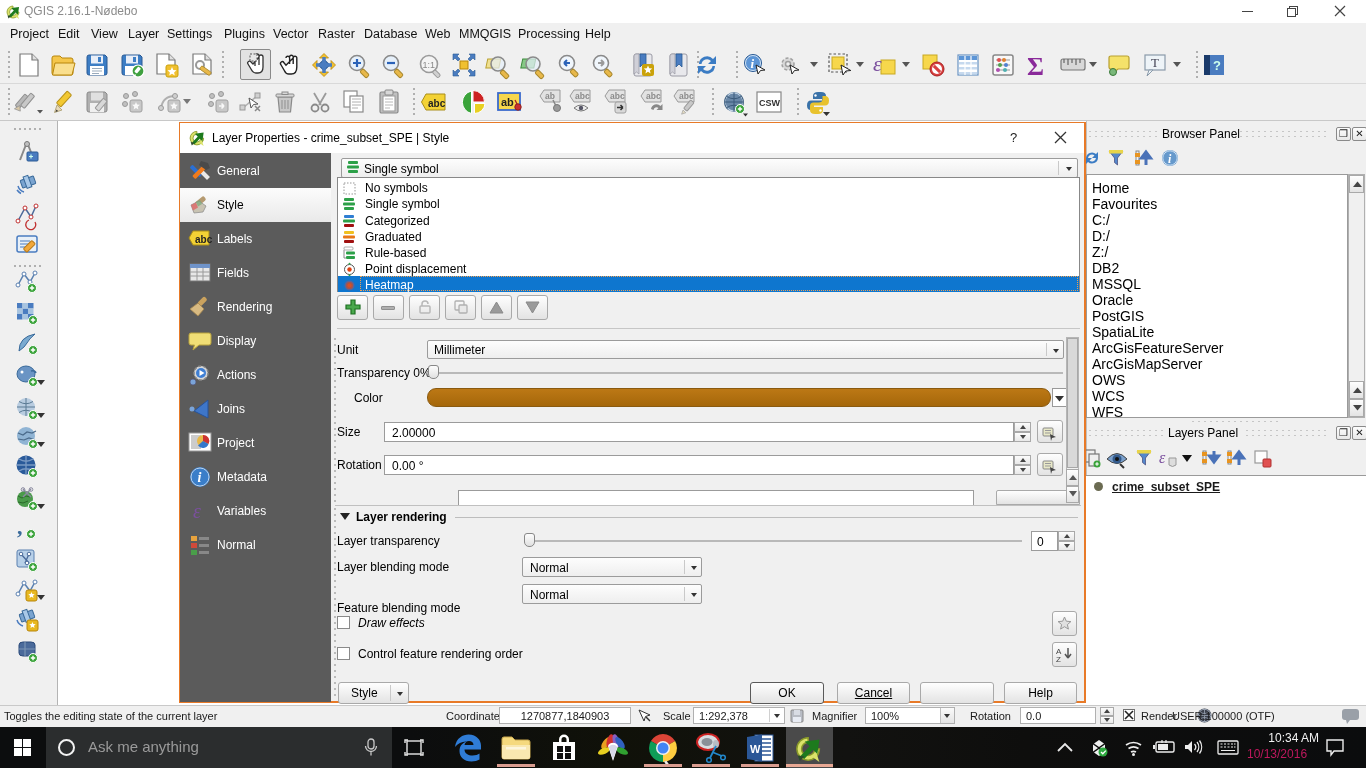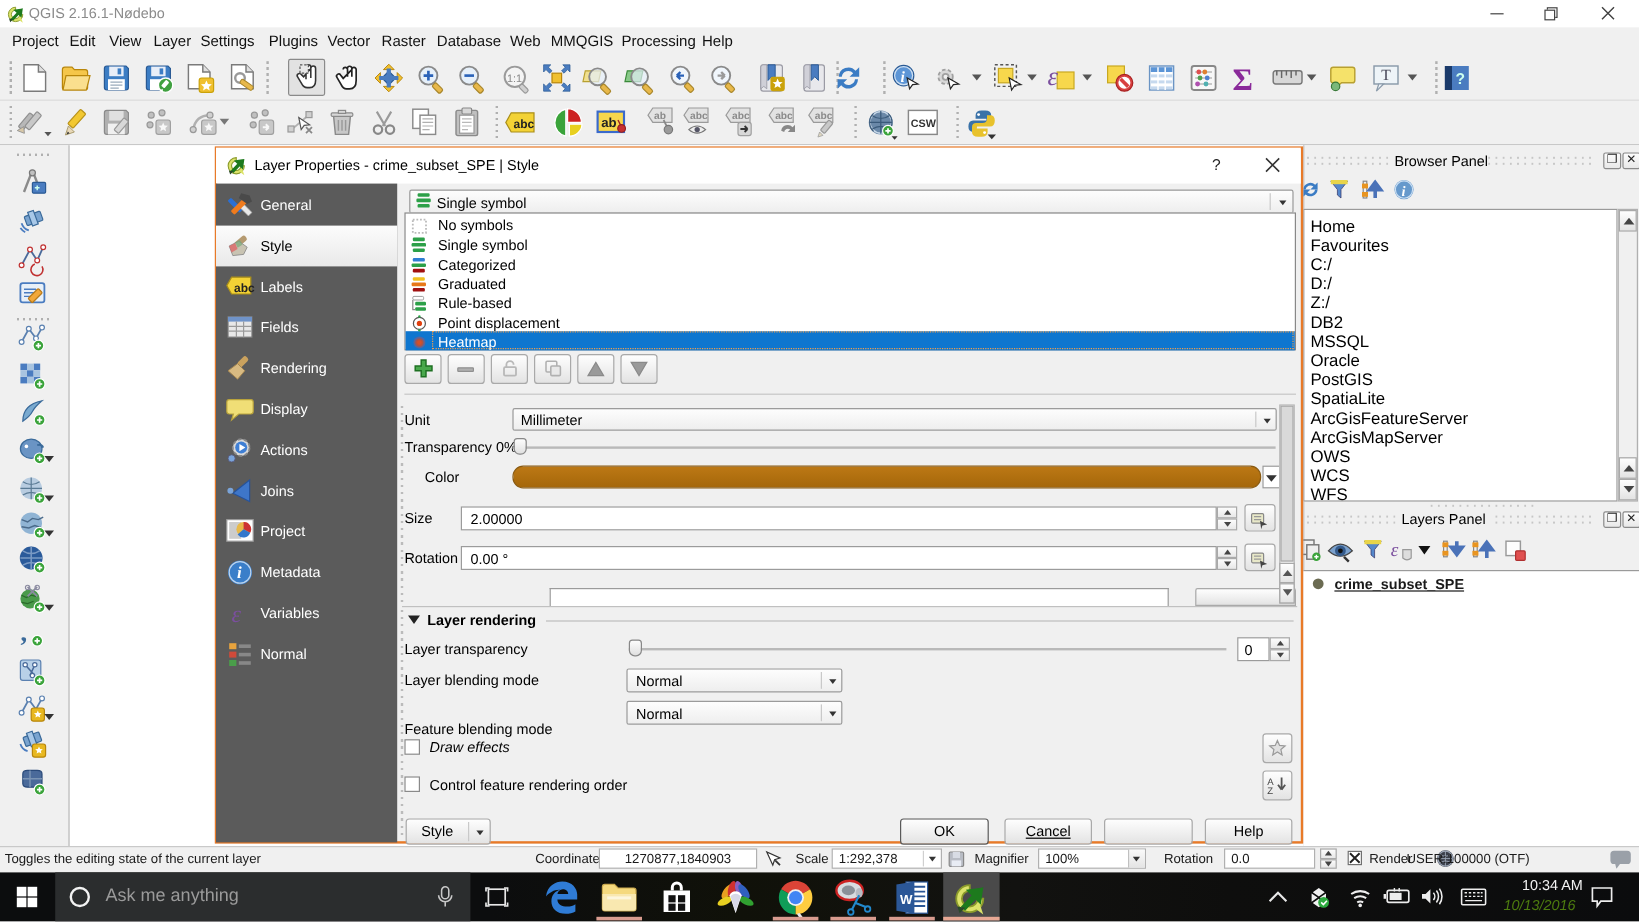--- a/index.html
+++ b/index.html
@@ -1210,17 +1210,17 @@
     </svg>
 <svg style="left:1184px;top:739px" width="19" height="16">
       <path d="M1 6 h3 l4 -4 v12 l-4 -4 h-3 z" fill="#ededed"></path>
       <path d="M10.5 5 a4.5 4.5 0 0 1 0 6 M13 3 a8 8 0 0 1 0 10 M15.5 1.5 a11 11 0 0 1 0 13" fill="none" stroke="#ededed" stroke-width="1.3"></path>
     </svg>
 <svg style="left:1217px;top:740px" width="22" height="15">
       <rect x="1" y="1" width="20" height="13" rx="1" fill="none" stroke="#ededed" stroke-width="1.3"></rect>
       <path d="M3.5 4 h2 M7 4 h2 M10.5 4 h2 M14 4 h2 M17 4 h1.5 M3.5 7 h2 M7 7 h2 M10.5 7 h2 M14 7 h2 M17 7 h1.5 M4 10.5 h14" stroke="#ededed" stroke-width="1.2"></path>
     </svg>
 <div class="abs" style="left:1247px;top:731px;width:72px;height:14px;font-size:12px;color:#f2f2f2;text-align:right;">10:34 AM</div>
-<div class="abs" style="left:1247px;top:747px;width:72px;height:14px;font-size:12px;color:#4d7c0f;text-align:center;font-style:italic;">10/13/2016</div>
+<div class="abs" style="left:1247px;top:747px;width:72px;height:14px;font-size:12px;color:#be185d;text-align:left;">10/13/2016</div>
 <svg style="left:1326px;top:739px" width="18" height="17">
       <path d="M1 1 h16 v11 h-9 l-3 4 v-4 h-4 z" fill="none" stroke="#ededed" stroke-width="1.4"></path>
     </svg>
 </div>
 
 </body></html>

